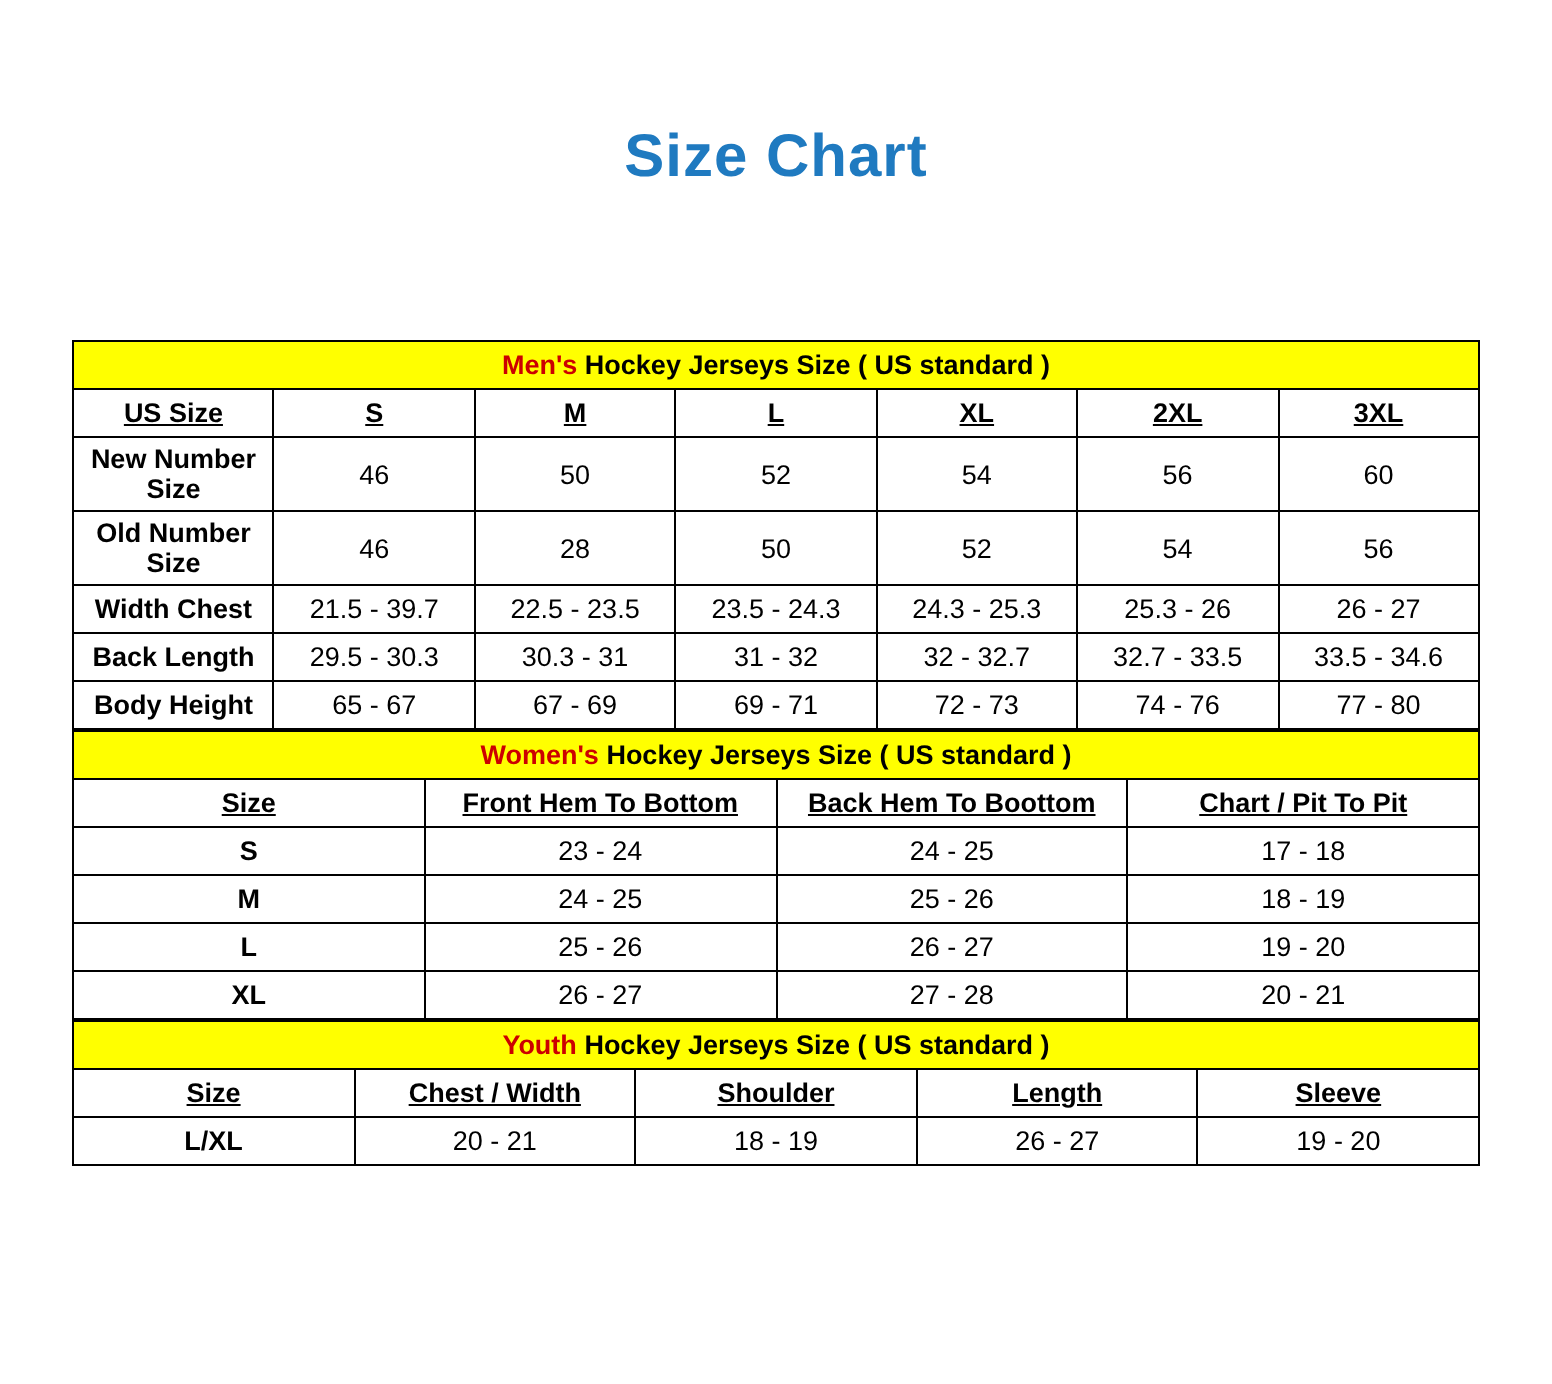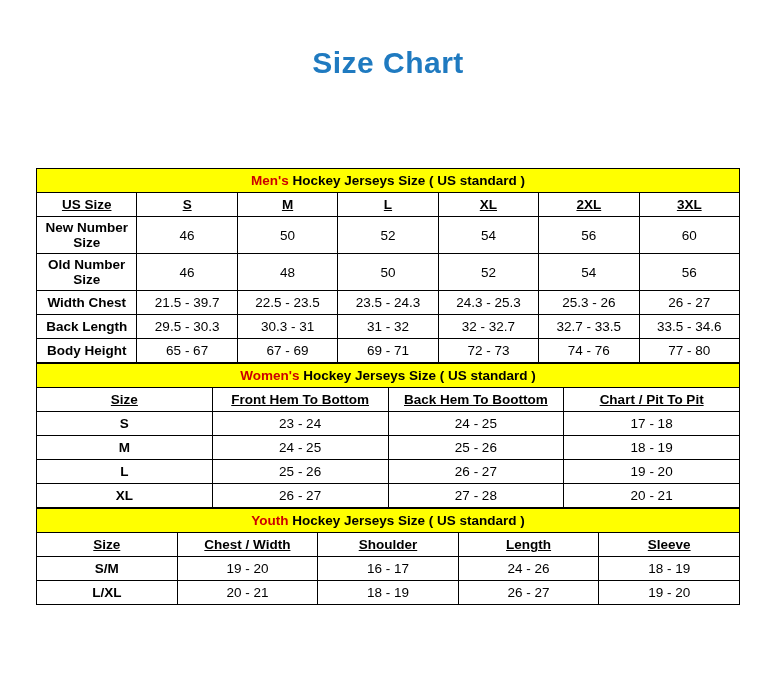--- a/index.html
+++ b/index.html
@@ -19,27 +19,27 @@
     height: 692px;
     position: relative;
     box-sizing: border-box;
   }
   .title {
     text-align: center;
     color: #1f7ac0;
     font-size: 30px;
     font-weight: bold;
     letter-spacing: 0.5px;
-    margin-top: 46px;
+    margin-top: 62px;
     margin-bottom: 0;
   }
   .chart-wrap {
     position: absolute;
     left: 36px;
-    top: 122px;
+    top: 108px;
     width: 624px;
   }
   table.sizes {
     border-collapse: collapse;
     width: 704px;
     table-layout: fixed;
   }
   table.sizes td {
     border: 1px solid #000000;
     text-align: center;
@@ -101,21 +101,21 @@
           <td>46</td>
           <td>50</td>
           <td>52</td>
           <td>54</td>
           <td>56</td>
           <td>60</td>
         </tr>
         <tr>
           <td class="rowlabel">Old Number Size</td>
           <td>46</td>
-          <td>48</td>
+          <td>28</td>
           <td>50</td>
           <td>52</td>
           <td>54</td>
           <td>56</td>
         </tr>
         <tr>
           <td class="rowlabel">Width Chest</td>
           <td>21.5 - 39.7</td>
           <td>22.5 - 23.5</td>
           <td>23.5 - 24.3</td>
@@ -188,27 +188,20 @@
           <td class="section" colspan="5"><span class="sec-accent">Youth</span><span class="sec-rest"> Hockey Jerseys Size ( US standard )</span></td>
         </tr>
         <tr>
           <td class="hdr" style="width:146px">Size</td>
           <td class="hdr">Chest / Width</td>
           <td class="hdr">Shoulder</td>
           <td class="hdr">Length</td>
           <td class="hdr">Sleeve</td>
         </tr>
         <tr>
-          <td class="rowlabel-bold">S/M</td>
-          <td>19 - 20</td>
-          <td>16 - 17</td>
-          <td>24 - 26</td>
-          <td>18 - 19</td>
-        </tr>
-        <tr>
           <td class="rowlabel-bold">L/XL</td>
           <td>20 - 21</td>
           <td>18 - 19</td>
           <td>26 - 27</td>
           <td>19 - 20</td>
         </tr>
       </tbody>
     </table>
 
   </div>

